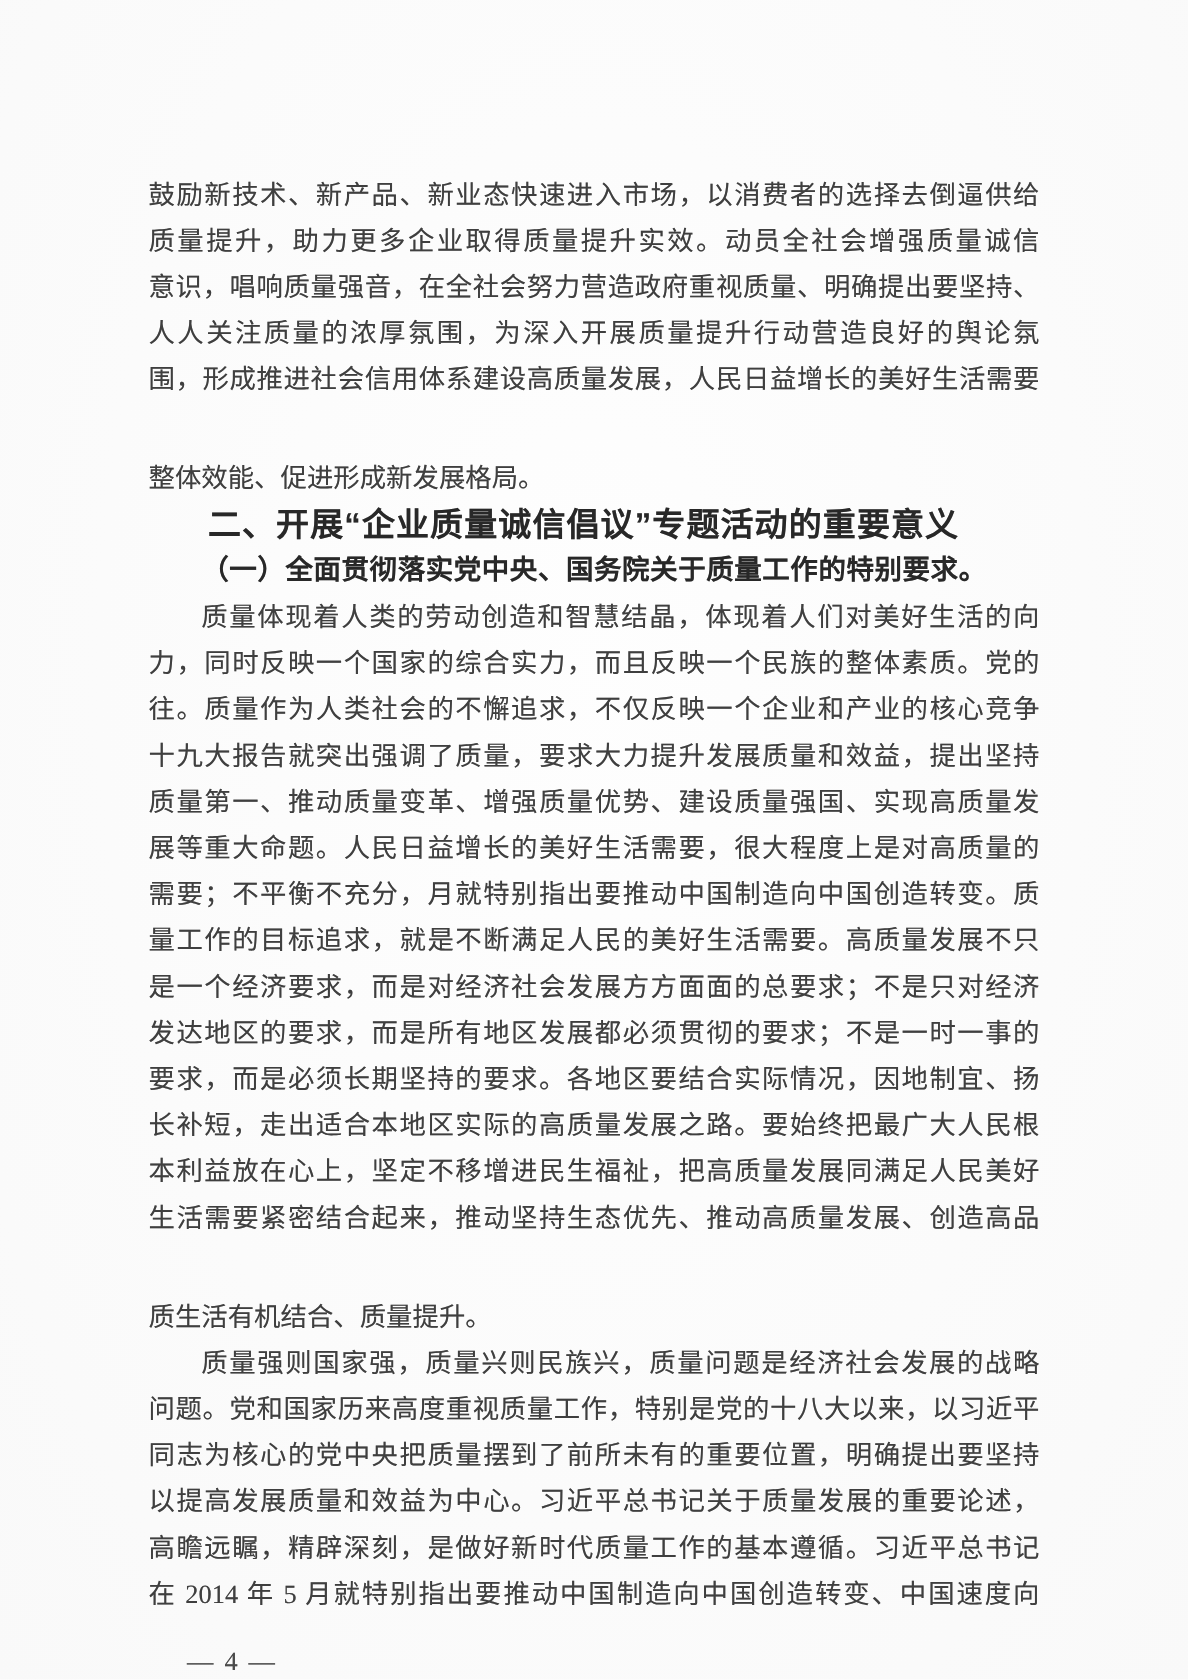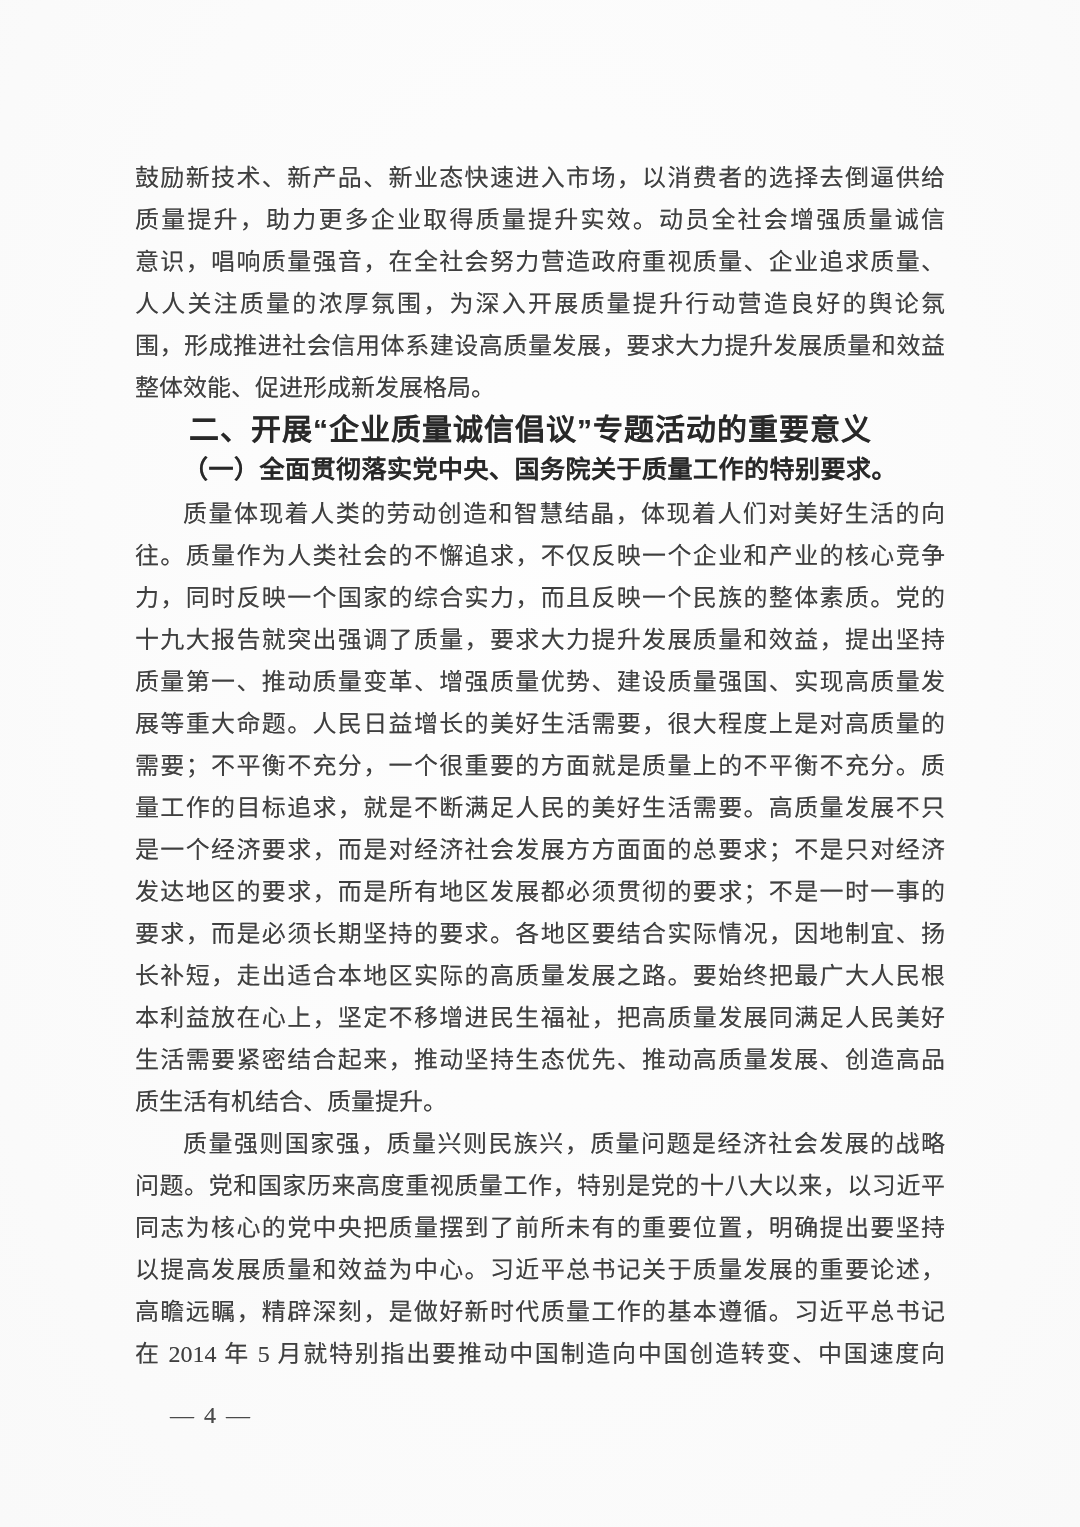--- a/index.html
+++ b/index.html
@@ -32,20 +32,21 @@
     text-shadow: 0 0 0.6px rgba(90,90,90,0.55); 
   }
   .para .line {
     text-align: justify;
     text-align-last: justify;
     white-space: nowrap;
   }
   .para .line.line-end {
     text-align-last: left;
     white-space: normal;
+    margin-top: 48px;
   }
   .para .line.line-indent {
     padding-left: 48px;
   }
   .h1 {
     font-family: "Liberation Sans", "DejaVu Sans", sans-serif;
     font-size: 30px;
     font-weight: 700;
     line-height: 42px;
     color: var(--heading-ink);
@@ -72,38 +73,38 @@
 </style>
 </head>
 <body>
 
 <div class="page">
   <div class="content">
 
     <div class="para">
         <div class="line">鼓励新技术、新产品、新业态快速进入市场，以消费者的选择去倒逼供给</div>
         <div class="line">质量提升，助力更多企业取得质量提升实效。动员全社会增强质量诚信</div>
-        <div class="line">意识，唱响质量强音，在全社会努力营造政府重视质量、企业追求质量、</div>
+        <div class="line">意识，唱响质量强音，在全社会努力营造政府重视质量、明确提出要坚持、</div>
         <div class="line">人人关注质量的浓厚氛围，为深入开展质量提升行动营造良好的舆论氛</div>
-        <div class="line">围，形成推进社会信用体系建设高质量发展，要求大力提升发展质量和效益</div>
+        <div class="line">围，形成推进社会信用体系建设高质量发展，人民日益增长的美好生活需要</div>
         <div class="line line-end">整体效能、促进形成新发展格局。</div>
       </div>
 
     <div class="h1">二、开展“企业质量诚信倡议”专题活动的重要意义</div>
 
     <div class="h2">（一）全面贯彻落实党中央、国务院关于质量工作的特别要求。</div>
 
     <div class="para">
         <div class="line line-indent">质量体现着人类的劳动创造和智慧结晶，体现着人们对美好生活的向</div>
+        <div class="line">力，同时反映一个国家的综合实力，而且反映一个民族的整体素质。党的</div>
         <div class="line">往。质量作为人类社会的不懈追求，不仅反映一个企业和产业的核心竞争</div>
-        <div class="line">力，同时反映一个国家的综合实力，而且反映一个民族的整体素质。党的</div>
         <div class="line">十九大报告就突出强调了质量，要求大力提升发展质量和效益，提出坚持</div>
         <div class="line">质量第一、推动质量变革、增强质量优势、建设质量强国、实现高质量发</div>
         <div class="line">展等重大命题。人民日益增长的美好生活需要，很大程度上是对高质量的</div>
-        <div class="line">需要；不平衡不充分，一个很重要的方面就是质量上的不平衡不充分。质</div>
+        <div class="line">需要；不平衡不充分，月就特别指出要推动中国制造向中国创造转变。质</div>
         <div class="line">量工作的目标追求，就是不断满足人民的美好生活需要。高质量发展不只</div>
         <div class="line">是一个经济要求，而是对经济社会发展方方面面的总要求；不是只对经济</div>
         <div class="line">发达地区的要求，而是所有地区发展都必须贯彻的要求；不是一时一事的</div>
         <div class="line">要求，而是必须长期坚持的要求。各地区要结合实际情况，因地制宜、扬</div>
         <div class="line">长补短，走出适合本地区实际的高质量发展之路。要始终把最广大人民根</div>
         <div class="line">本利益放在心上，坚定不移增进民生福祉，把高质量发展同满足人民美好</div>
         <div class="line">生活需要紧密结合起来，推动坚持生态优先、推动高质量发展、创造高品</div>
         <div class="line line-end">质生活有机结合、质量提升。</div>
       </div>
 

